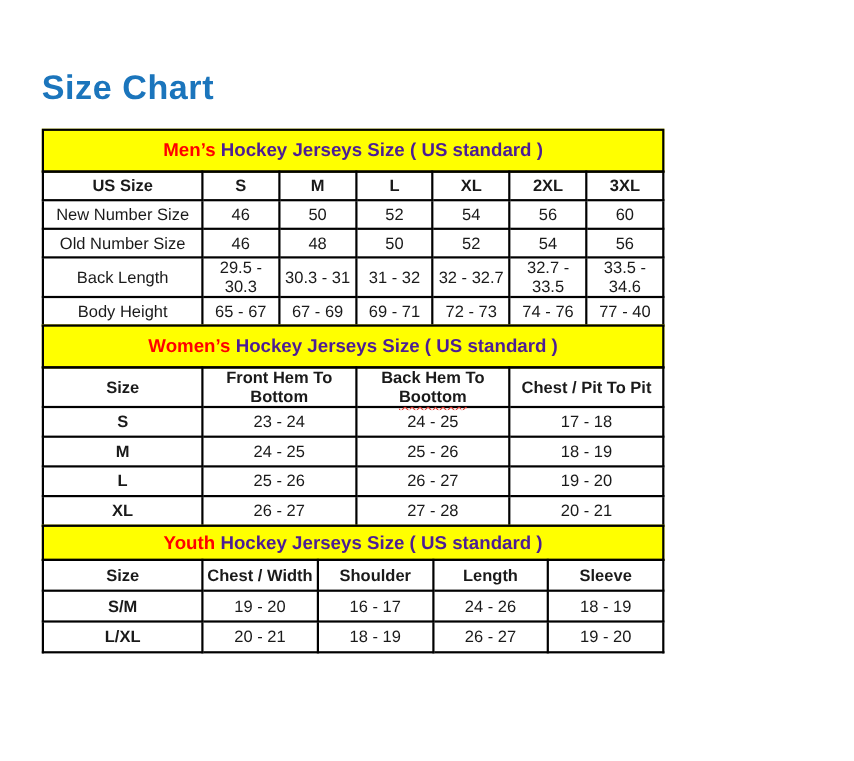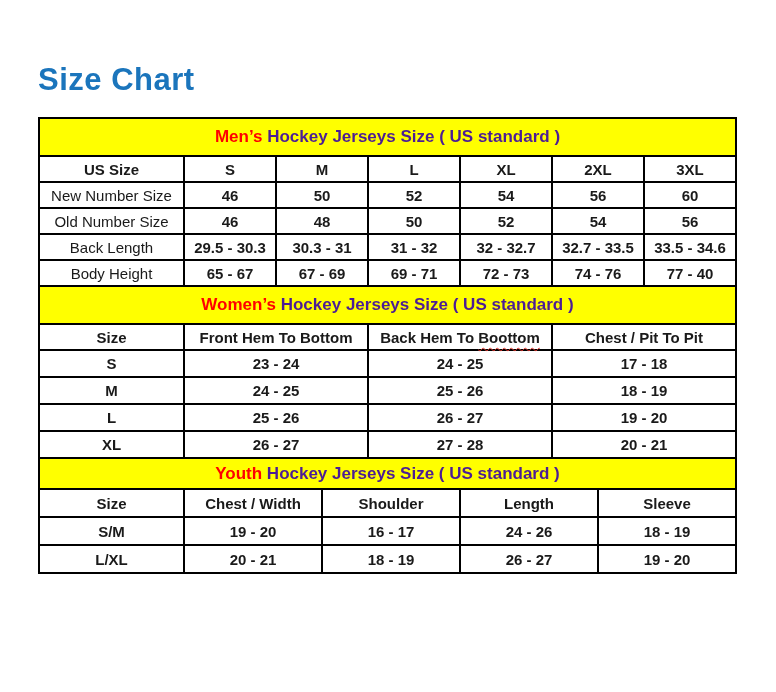--- a/index.html
+++ b/index.html
@@ -12,21 +12,21 @@
   }
   .title {
     margin: 62px 0 0 38px;
     width: 699px;
     font-size: 31px;
     font-weight: 700;
     letter-spacing: 0.5px;
     color: #1b75bc;
   }
   .chart {
-    width: 699px;
+    width: 566px;
     margin: 19px 0 0 38px;
   }
   .sec + .sec { margin-top: -2px; }
   .band {
     height: 40px;
     background: #ffff00;
     border: 2px solid #000000;
     display: flex;
     align-items: center;
     justify-content: center;
@@ -46,21 +46,21 @@
   table.sz th, table.sz td {
     border: 2px solid #000000;
     text-align: center;
     vertical-align: middle;
     font-size: 15px;
     padding: 0 2px;
   }
   table.sz col.label-col { width: 145px; }
   table.sz thead th { font-weight: 700; height: 26px; }
   table.sz tbody th { font-weight: 700; }
-  table.sz tbody td { font-weight: 700; border-radius: 11px; }
+  table.sz tbody td { font-weight: 400; border-radius: 11px; }
   table.men tbody th { font-weight: 400; }
   table.men tbody tr, table.men thead tr { height: 26px; }
   table.women tbody tr { height: 27px; }
   table.youth tbody tr, table.youth thead tr { height: 28px; }
   .wavy {
     text-decoration: underline;
     text-decoration-style: wavy;
     text-decoration-color: #e0342b;
     text-decoration-thickness: 1px;
     text-underline-offset: 4px;

